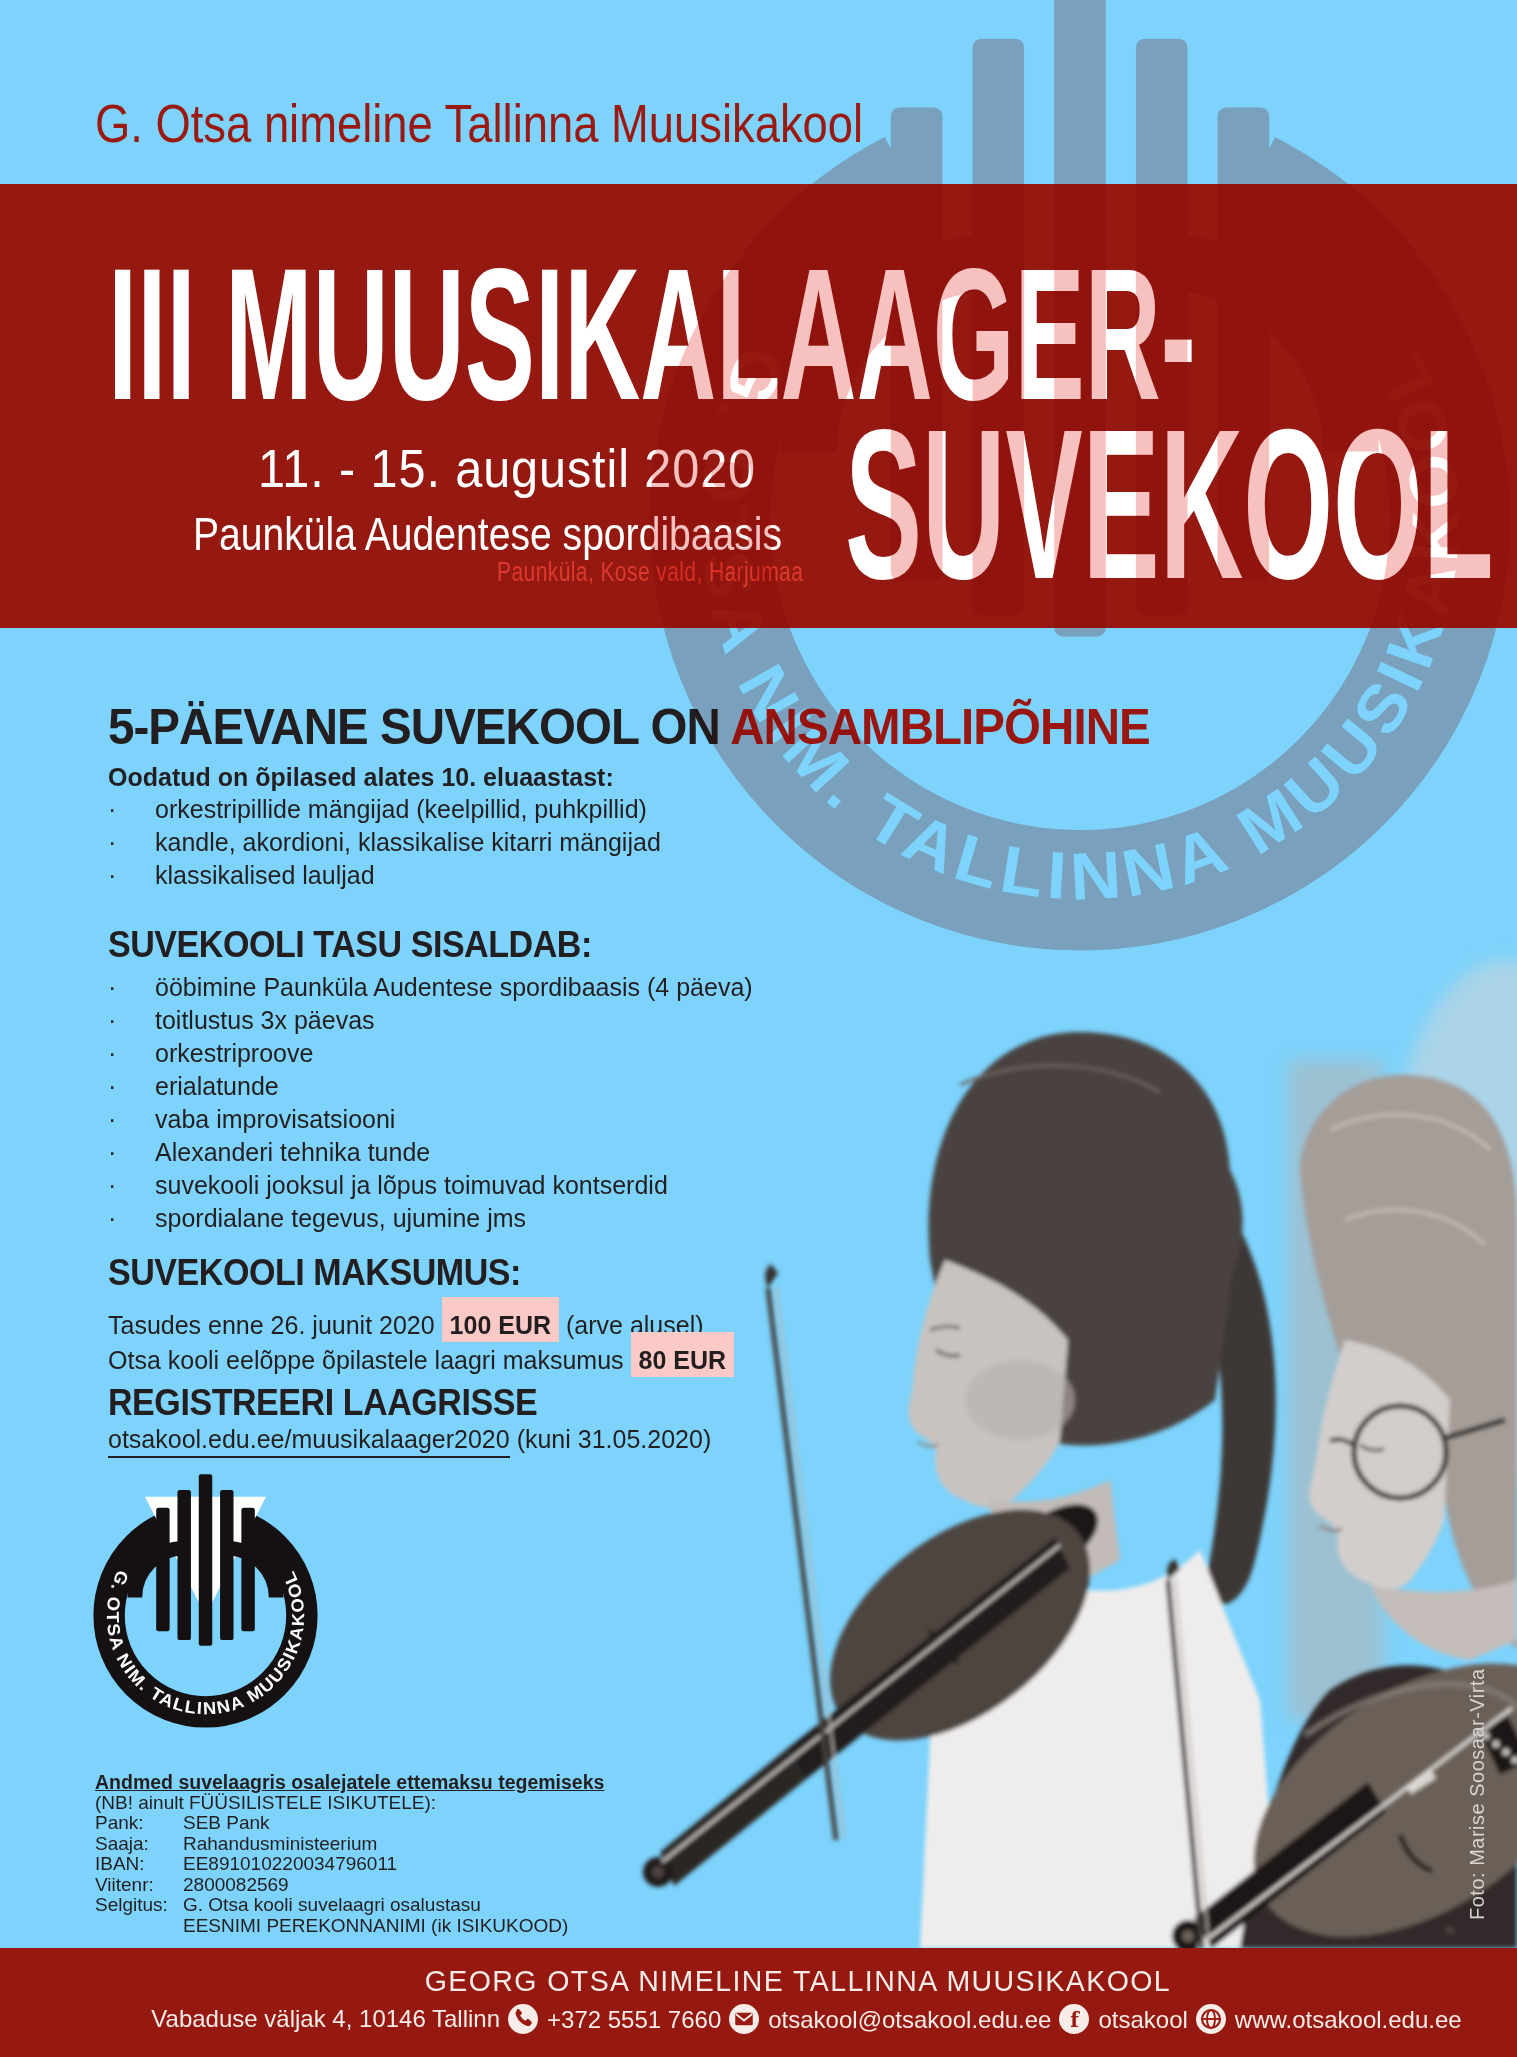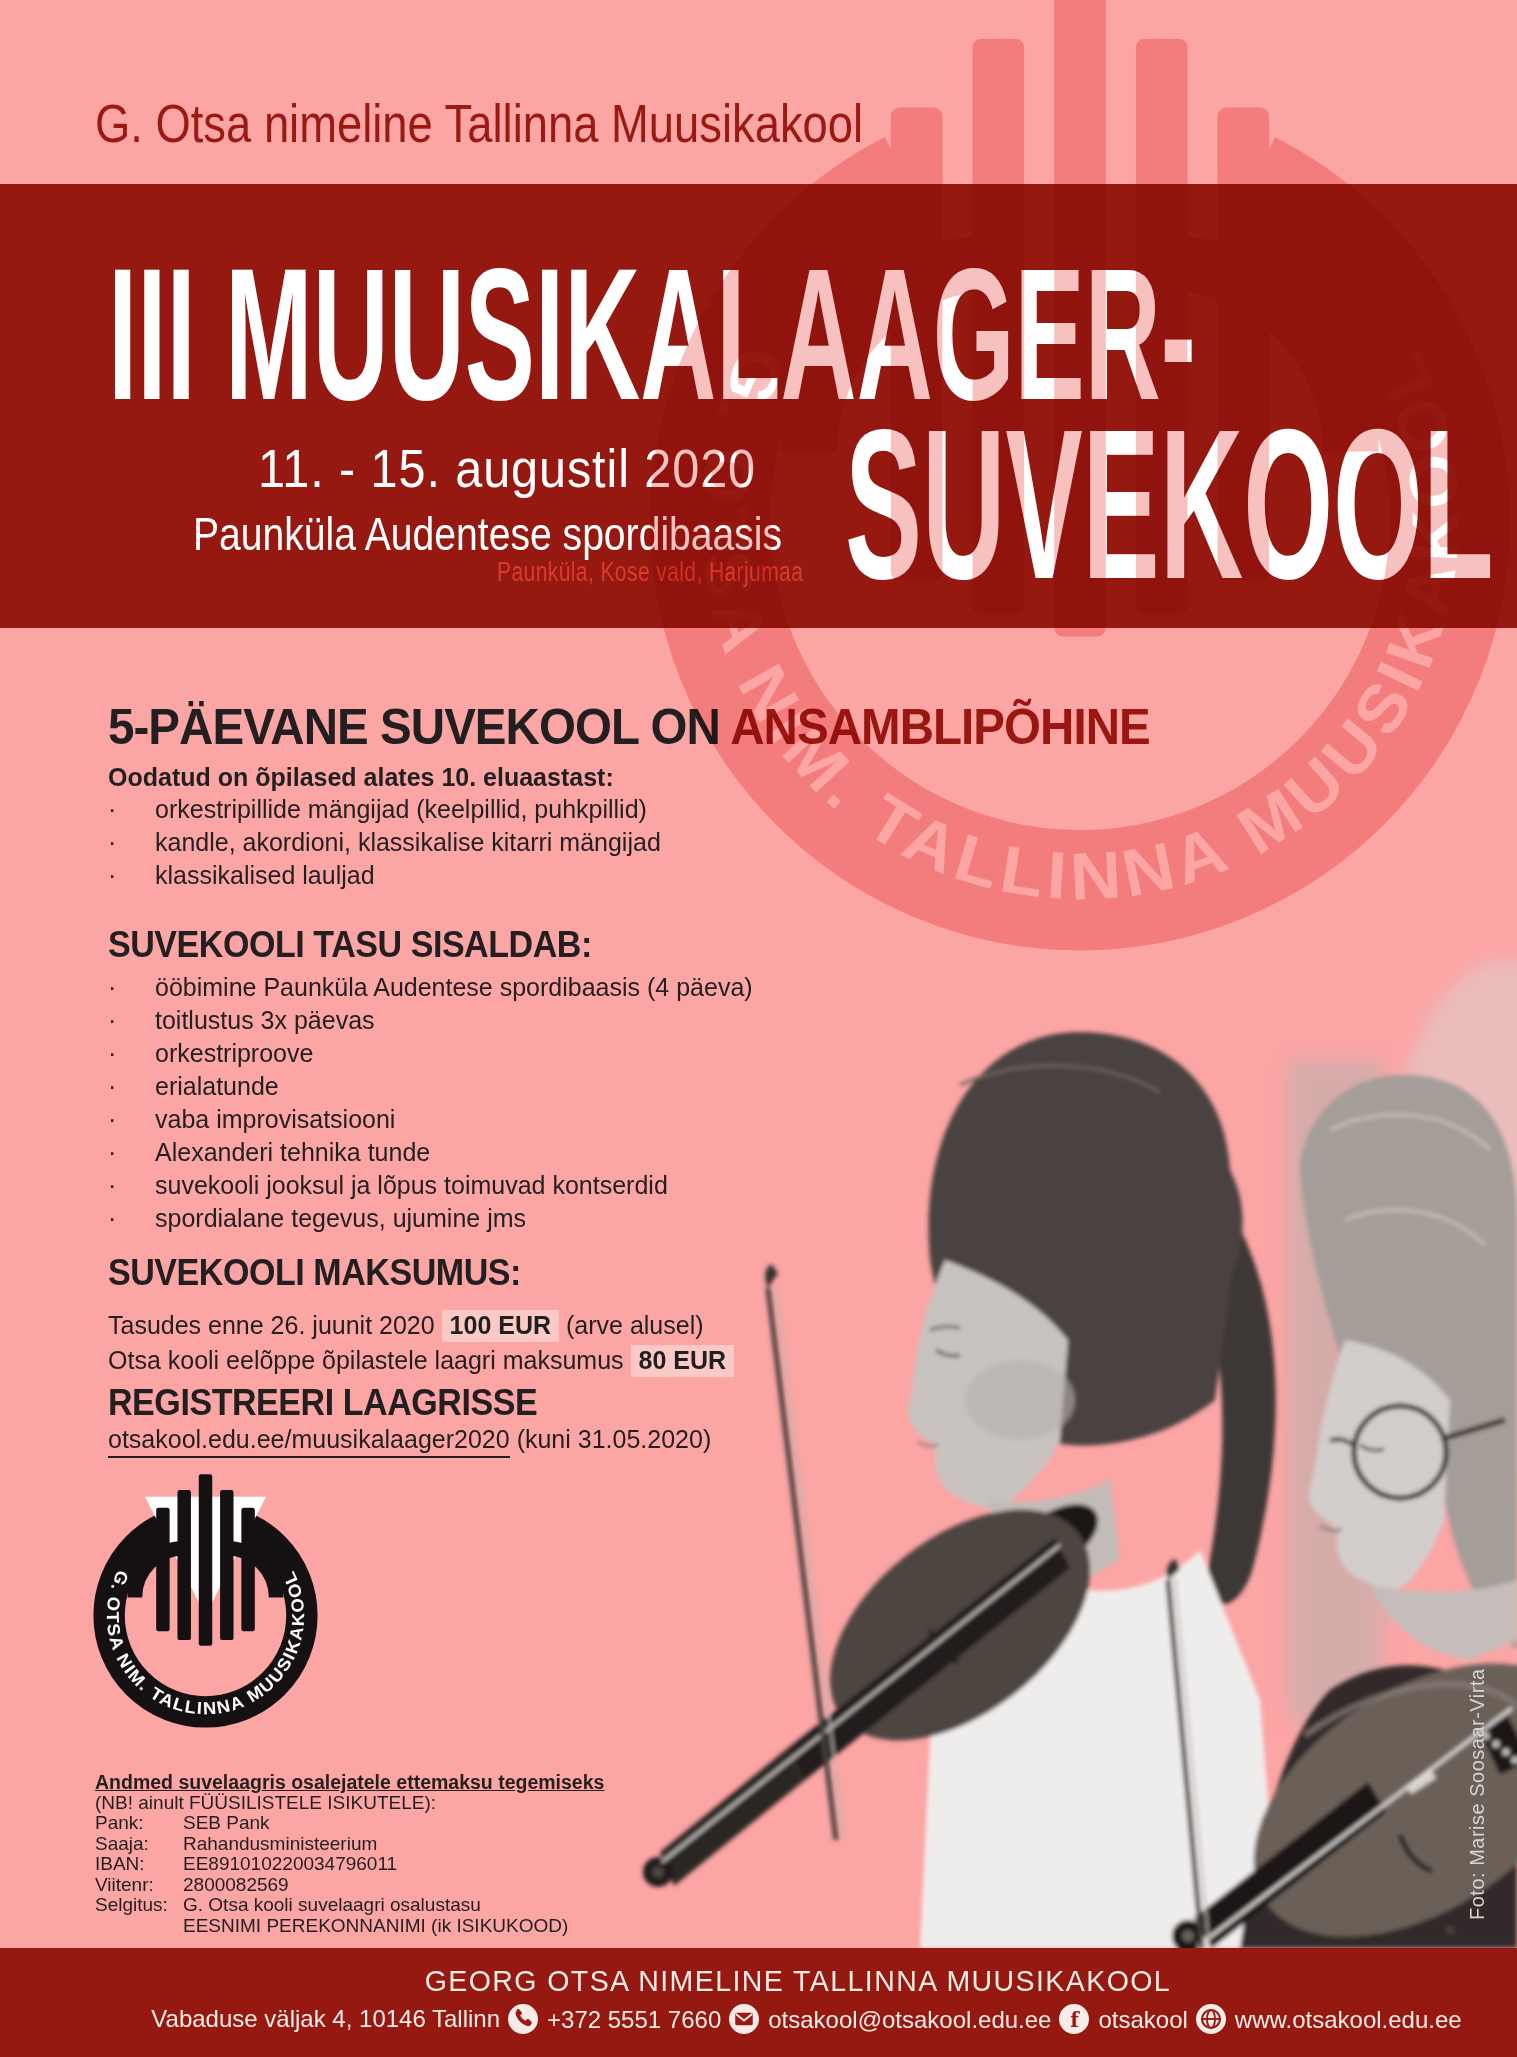--- a/index.html
+++ b/index.html
@@ -1,16 +1,16 @@
 <!DOCTYPE html>
 <html><head>
 <meta charset="utf-8">
 <style>
   html,body{margin:0;padding:0;background:#888;}
-  .page{position:relative;width:1517px;height:2057px;background:#fca5a5;overflow:hidden;
+  .page{position:relative;width:1517px;height:2057px;background:#7dd3fc;overflow:hidden;
         font-family:"Liberation Sans",sans-serif;color:#231f20;}
   .abs{position:absolute;white-space:nowrap;}
   .sq{display:inline-block;transform-origin:0 0;white-space:nowrap;}
 
   
   .page-title{left:95px;top:92px;font-size:54px;color:#9a1a12;}
   .page-title .sq{transform:scaleX(.84);letter-spacing:0;}
 
   
   .banner{position:absolute;left:0;top:184px;width:1517px;height:444px;background:#961911;}
@@ -28,21 +28,21 @@
   
   .h2{left:108px;top:702px;font-size:50px;font-weight:700;line-height:1;}
   .h2 .sq{transform:scaleX(.95);letter-spacing:-1px;}
   .h2 .red{color:#9a1711;}
   .hsec{font-size:37px;font-weight:700;line-height:1;}
   .hsec .sq{transform:scaleX(.92);letter-spacing:-.5px;}
   .sub{left:108px;top:762px;font-size:25px;font-weight:700;line-height:1.2;}
   .bullet{left:108px;font-size:25px;line-height:1.2;}
   .bullet .dot{display:inline-block;width:47px;color:#231f20;}
   .body-line{left:108px;font-size:25px;line-height:1.2;}
-  .hl{background:#fbc9c6;font-weight:700;padding:1px 8px 3px 8px;text-align:right;}
+  .hl{background:#fbc9c6;font-weight:700;padding:14px 8px 3px 8px;text-align:right;}
   .linktext{border-bottom:2px solid #231f20;padding-bottom:3px;}
 
   
   .bank{left:95px;top:1772px;font-size:19px;line-height:20.5px;}
   .bank .btitle{font-weight:700;font-size:19.5px;text-decoration:underline;}
   .bank .brow{display:flex;}
   .bank .blabel{width:88px;font-weight:400;flex:none;}
 
   
   .footer{position:absolute;left:0;top:1948px;width:1517px;height:109px;background:#961911;color:#f7ece7;}

